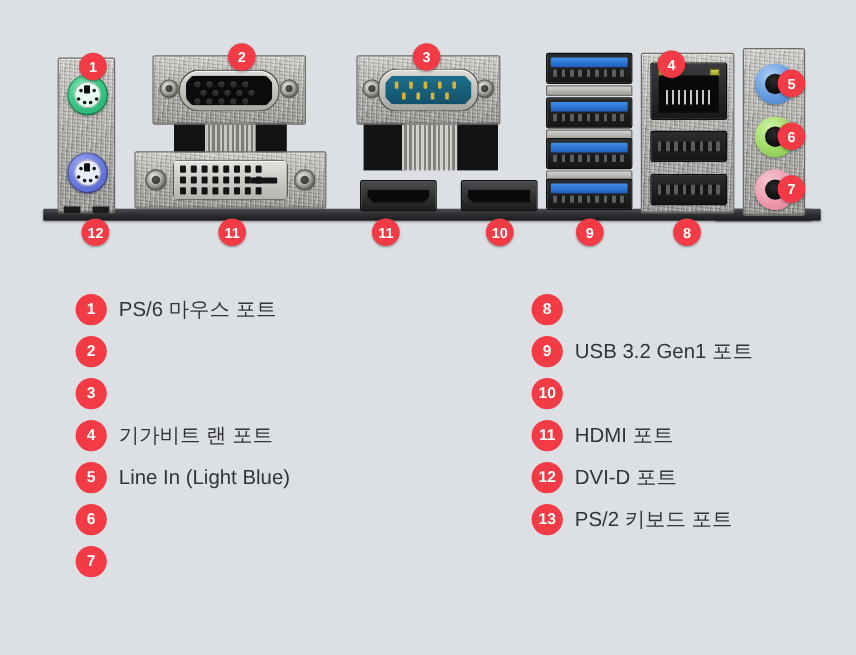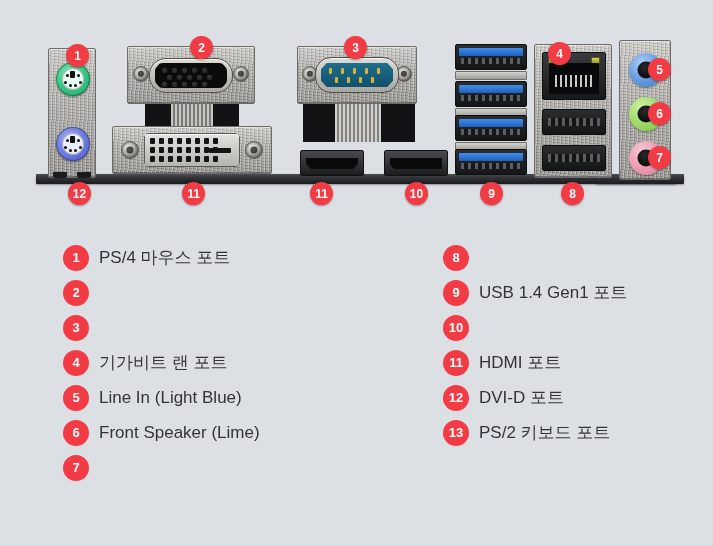--- a/index.html
+++ b/index.html
@@ -380,52 +380,51 @@
     <div class="callout" style="left:405px;top:182px;">10</div>
     <div class="callout" style="left:310px;top:182px;">11</div>
     <div class="callout" style="left:182px;top:182px;">11</div>
     <div class="callout" style="left:68px;top:182px;">12</div>
   </div>
 
   <div id="legend">
     <div class="legend-col" id="legend-col-left">
       <div class="legend-item">
         <span class="legend-badge">1</span>
-        <span class="legend-label">PS/4 마우스 포트</span>
+        <span class="legend-label">PS/6 마우스 포트</span>
       </div>
       <div class="legend-item">
         <span class="legend-badge">2</span>
       </div>
       <div class="legend-item highlight">
         <span class="legend-badge">3</span>
       </div>
       <div class="legend-item">
         <span class="legend-badge">4</span>
         <span class="legend-label">기가비트 랜 포트</span>
       </div>
       <div class="legend-item">
         <span class="legend-badge">5</span>
         <span class="legend-label">Line In (Light Blue)</span>
       </div>
       <div class="legend-item">
         <span class="legend-badge">6</span>
-        <span class="legend-label">Front Speaker (Lime)</span>
       </div>
       <div class="legend-item">
         <span class="legend-badge">7</span>
       </div>
     </div>
 
     <div class="legend-col" id="legend-col-right">
       <div class="legend-item">
         <span class="legend-badge">8</span>
       </div>
       <div class="legend-item">
         <span class="legend-badge">9</span>
-        <span class="legend-label">USB 1.4 Gen1 포트</span>
+        <span class="legend-label">USB 3.2 Gen1 포트</span>
       </div>
       <div class="legend-item">
         <span class="legend-badge">10</span>
       </div>
       <div class="legend-item">
         <span class="legend-badge">11</span>
         <span class="legend-label">HDMI 포트</span>
       </div>
       <div class="legend-item">
         <span class="legend-badge">12</span>

